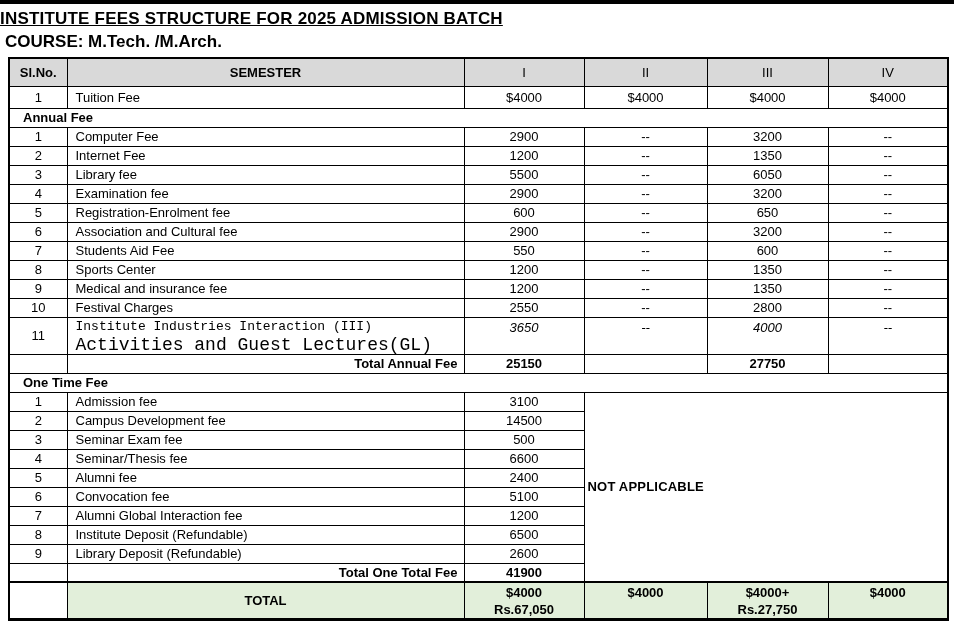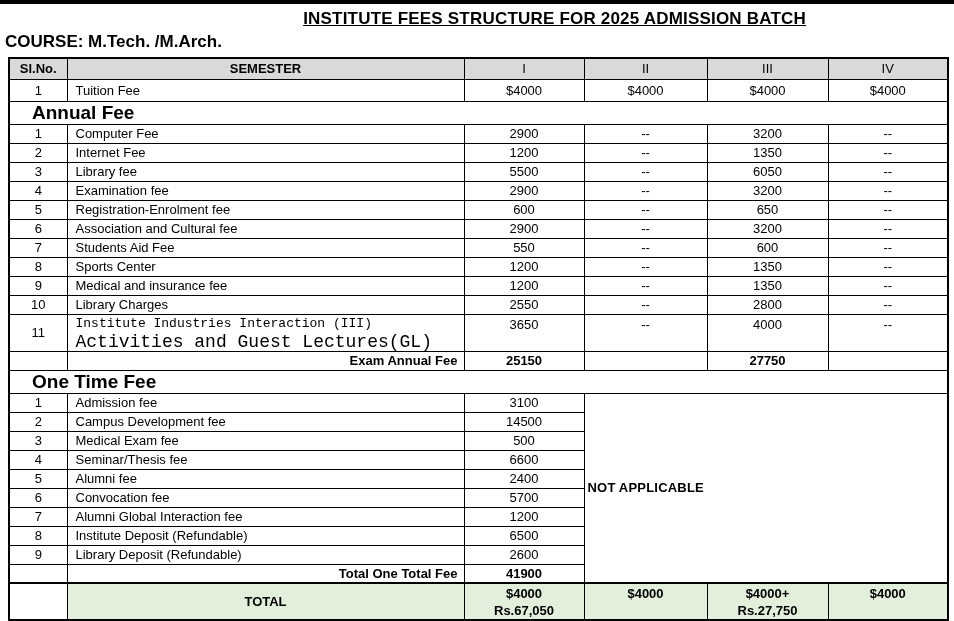--- a/index.html
+++ b/index.html
@@ -11,21 +11,21 @@
   html, body { margin: 0; padding: 0; }
   body {
     width: 954px; height: 621px;
     background: #ffffff;
     font-family: "Liberation Sans", sans-serif;
     color: #000;
     overflow: hidden;
     position: relative;
   }
   .topbar { height: 4px; width: 100%; background: #000; }
-  .title-wrap { width: 806px; margin-top: 5px; text-align: right; }
+  .title-wrap { width: 806px; margin-top: 5px; text-align: left; }
   .title {
     display: inline-block;
     font-size: 17px; font-weight: bold;
     text-decoration: underline;
     letter-spacing: 0.2px;
   }
   .meta {
     display: flex; justify-content: space-between; align-items: baseline;
     padding: 3px 8px 5px 5px;
     font-size: 17px; font-weight: bold;
@@ -41,34 +41,34 @@
   }
   table.fees td {
     border: 1px solid var(--border-color);
     font-size: 13px;
     height: 19px;
     padding: 0 3px;
     overflow: hidden;
     white-space: nowrap;
     vertical-align: middle;
   }
-  tr.head td { background: var(--header-bg); height: 21px; }
+  tr.head td { background: var(--header-bg); height: 28px; }
   tr.tuition td { height: 22px; }
   .c { text-align: center; }
   .r { text-align: right; padding-right: 6px !important; }
   .bold { font-weight: bold; }
   .lbl { padding-left: 8px !important; }
   tr.section td {
     font-weight: bold;
-    padding-left: 22px;
+    padding-left: 13px;
     height: 19px;
-    font-size: 19px;
+    font-size: 13px;
   }
   tr.two-line td { height: 37px; }
-  tr.two-line td.val { vertical-align: top; padding-top: 2px; }
+  tr.two-line td.val { vertical-align: top; padding-top: 2px; font-style: italic; }
   tr.two-line td.lbl { white-space: normal; line-height: 18px; font-family: Liberation Mono, monospace; }
   .l2 { font-size: 18px; }
   td.na {
     font-weight: bold;
     font-size: 11.5px;
     vertical-align: middle;
     letter-spacing: 0.2px;
   }
   tr.grand td {
     background: var(--total-bg);
@@ -225,42 +225,42 @@
 
     </td>
     <td class="c val">1200</td>
     <td class="c val">--</td>
     <td class="c val">1350</td>
     <td class="c val">--</td>
   </tr>
       <tr>
     <td class="c">10</td>
     <td class="lbl">
-      <div class="l1">Library Charges</div>
+      <div class="l1">Festival Charges</div>
 
     </td>
     <td class="c val">2550</td>
     <td class="c val">--</td>
     <td class="c val">2800</td>
     <td class="c val">--</td>
   </tr>
       <tr class="two-line">
     <td class="c">11</td>
     <td class="lbl">
       <div class="l1">Institute Industries Interaction (III)</div>
       <div class="l2">Activities and Guest Lectures(GL)</div>
     </td>
     <td class="c val">3650</td>
     <td class="c val">--</td>
     <td class="c val">4000</td>
     <td class="c val">--</td>
   </tr>
       <tr id="total-annual-row">
       <td></td>
-      <td class="r bold">Exam Annual Fee</td>
+      <td class="r bold">Total Annual Fee</td>
       <td class="c bold">25150</td>
       <td class="c bold"></td>
       <td class="c bold">27750</td>
       <td class="c bold"></td>
     </tr>
   </tbody>
 
   <tbody>
     <tr class="section">
       <td colspan="6">One Time Fee</td>
@@ -274,37 +274,37 @@
     <td class="c">3100</td>
   <td colspan="3" rowspan="10" class="na">NOT APPLICABLE</td>
       </tr>
       <tr>
     <td class="c">2</td>
     <td class="lbl">Campus Development fee</td>
     <td class="c">14500</td>
   </tr>
       <tr>
     <td class="c">3</td>
-    <td class="lbl">Medical Exam fee</td>
+    <td class="lbl">Seminar Exam fee</td>
     <td class="c">500</td>
   </tr>
       <tr>
     <td class="c">4</td>
     <td class="lbl">Seminar/Thesis fee</td>
     <td class="c">6600</td>
   </tr>
       <tr>
     <td class="c">5</td>
     <td class="lbl">Alumni fee</td>
     <td class="c">2400</td>
   </tr>
       <tr>
     <td class="c">6</td>
     <td class="lbl">Convocation fee</td>
-    <td class="c">5700</td>
+    <td class="c">5100</td>
   </tr>
       <tr>
     <td class="c">7</td>
     <td class="lbl">Alumni Global Interaction fee</td>
     <td class="c">1200</td>
   </tr>
       <tr>
     <td class="c">8</td>
     <td class="lbl">Institute Deposit (Refundable)</td>
     <td class="c">6500</td>

